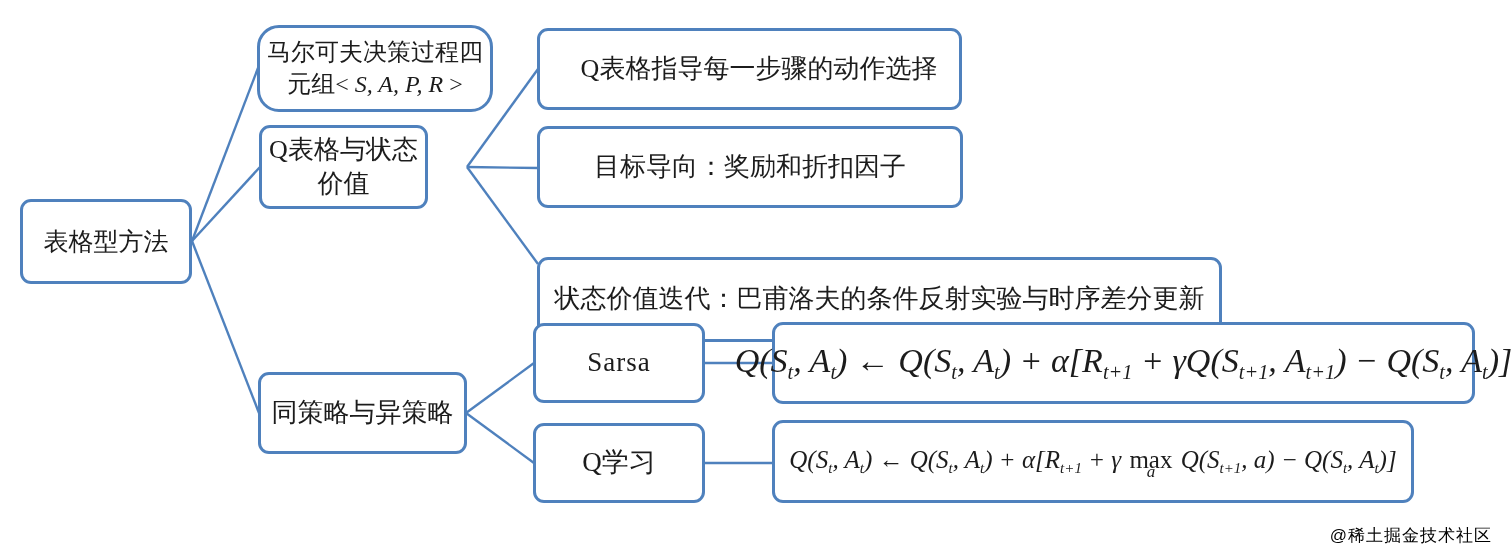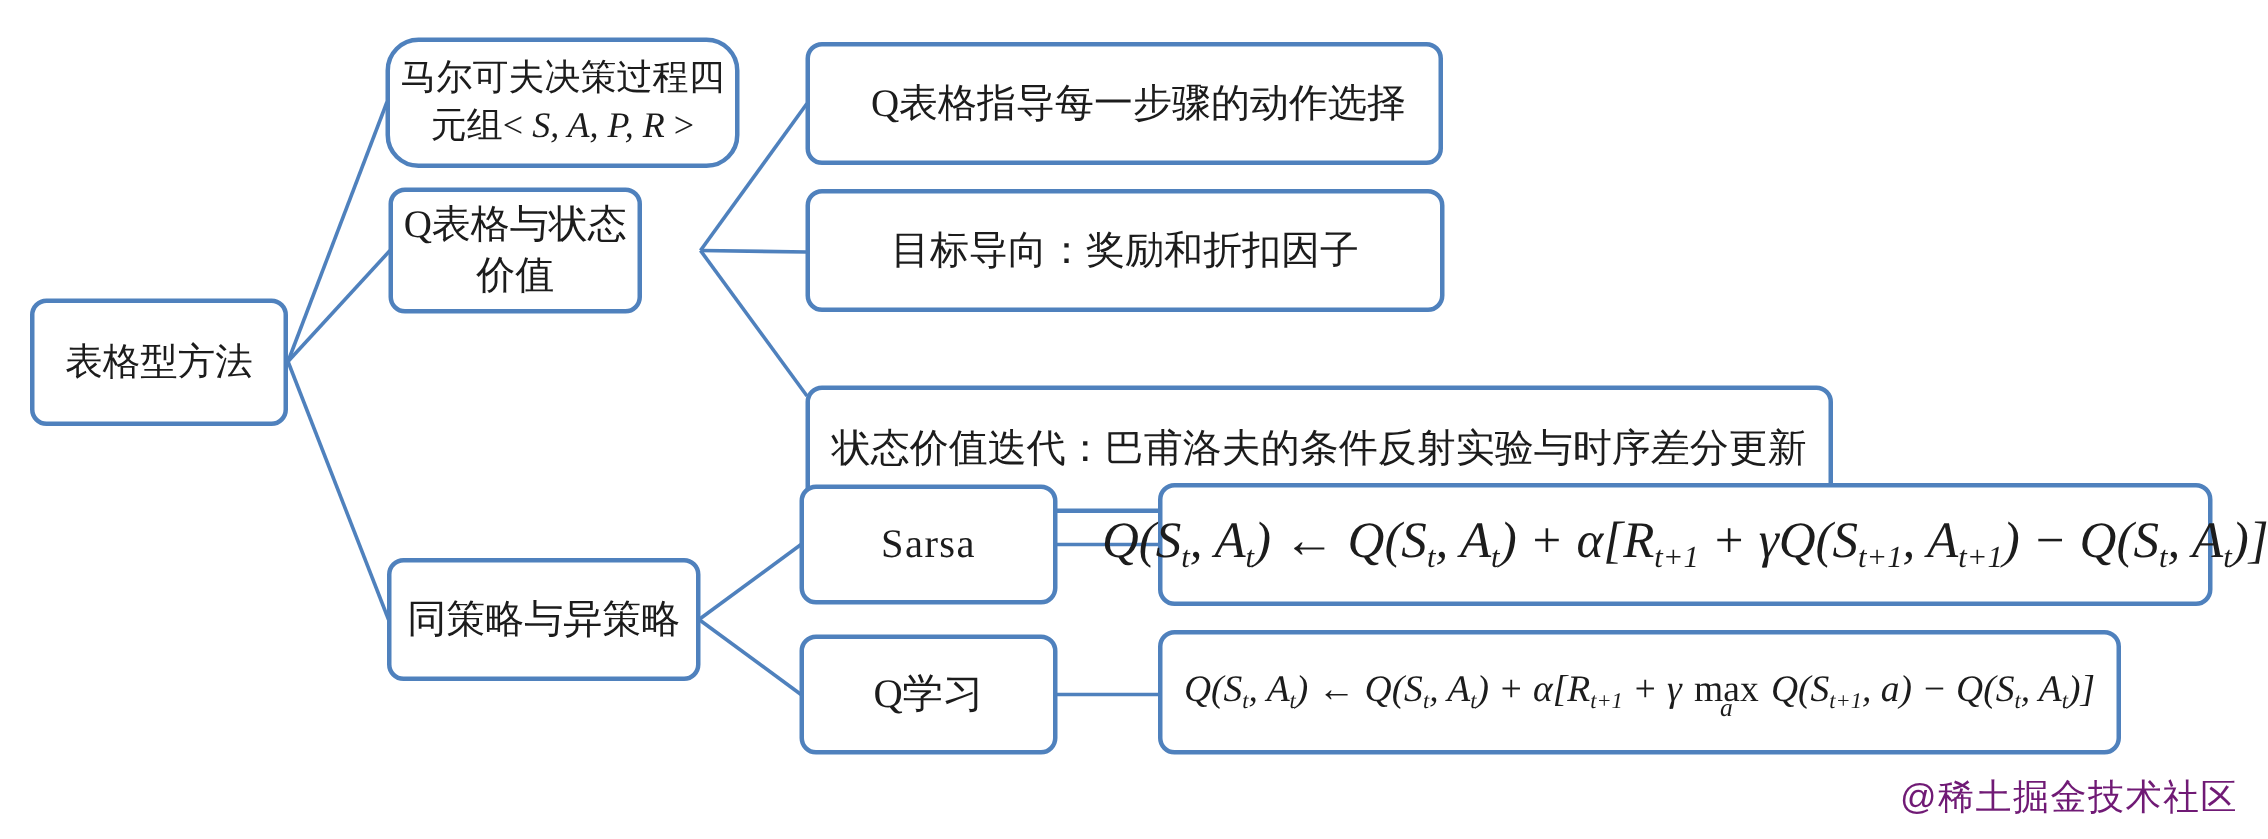--- a/index.html
+++ b/index.html
@@ -30,21 +30,21 @@
   #n-f2     {left:772px; top:420px; width:642px; height:83px; font-size:25px;}
   
   .tk-it{font-style:italic;}
   .tk-up{font-style:normal;}
   .tk-sub{font-style:italic; font-size:0.6em; vertical-align:-0.35em; letter-spacing:0;}
   .tk-max{position:relative; display:inline-block; font-style:normal; padding:0 2px;}
   .tk-under{position:absolute; top:1.02em; left:50%; transform:translateX(-50%);
             font-size:0.68em; font-style:italic;}
   .formula{white-space:nowrap;}
   #watermark{
-    position:absolute; right:20px; bottom:12px; font-size:24px; color:#701a75;
+    position:absolute; right:20px; bottom:12px; font-size:17px; color:#000000;
     font-family:"Liberation Sans","DejaVu Sans",sans-serif; letter-spacing:1px;
   }
 </style>
 </head>
 <body>
 
 <div id="stage">
 
   <svg class="edges" viewBox="0 0 1512 559">
     <line x1="192" y1="241" x2="258" y2="68"></line>

